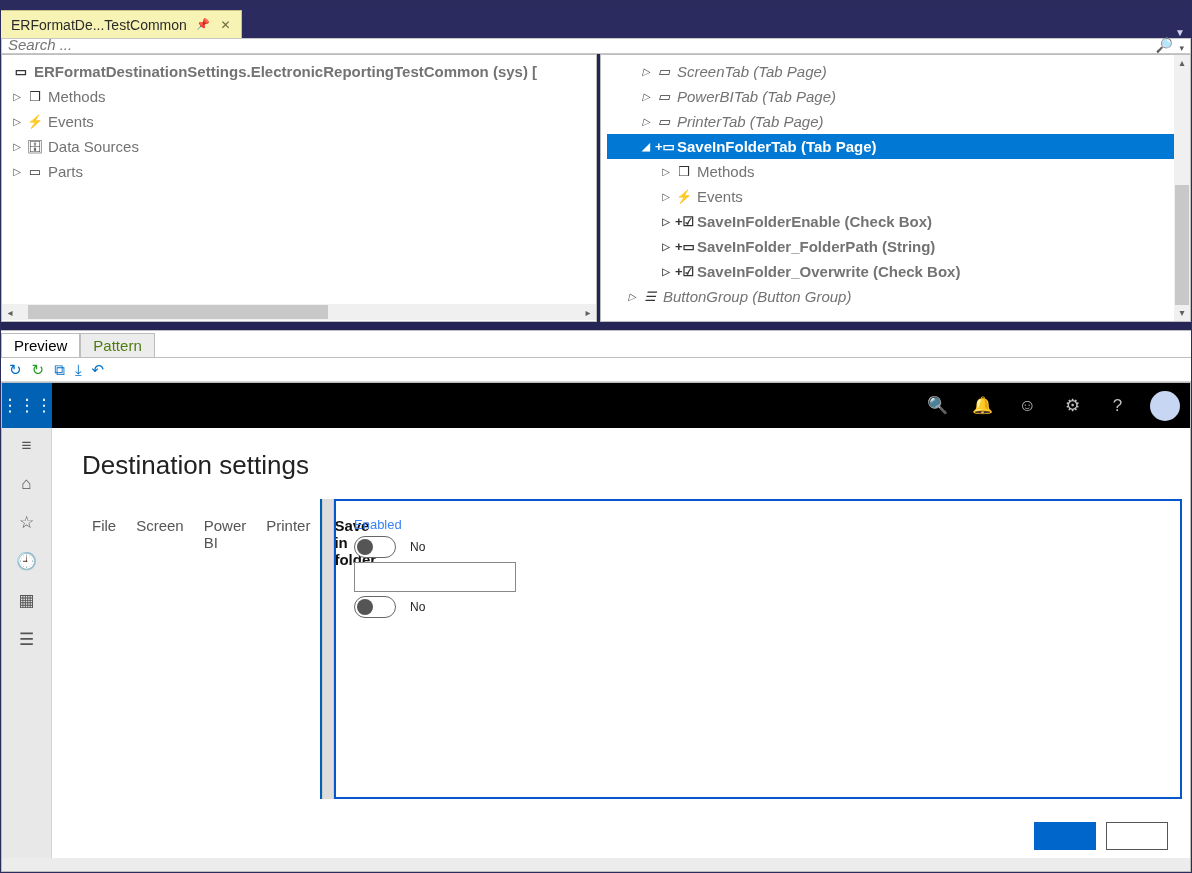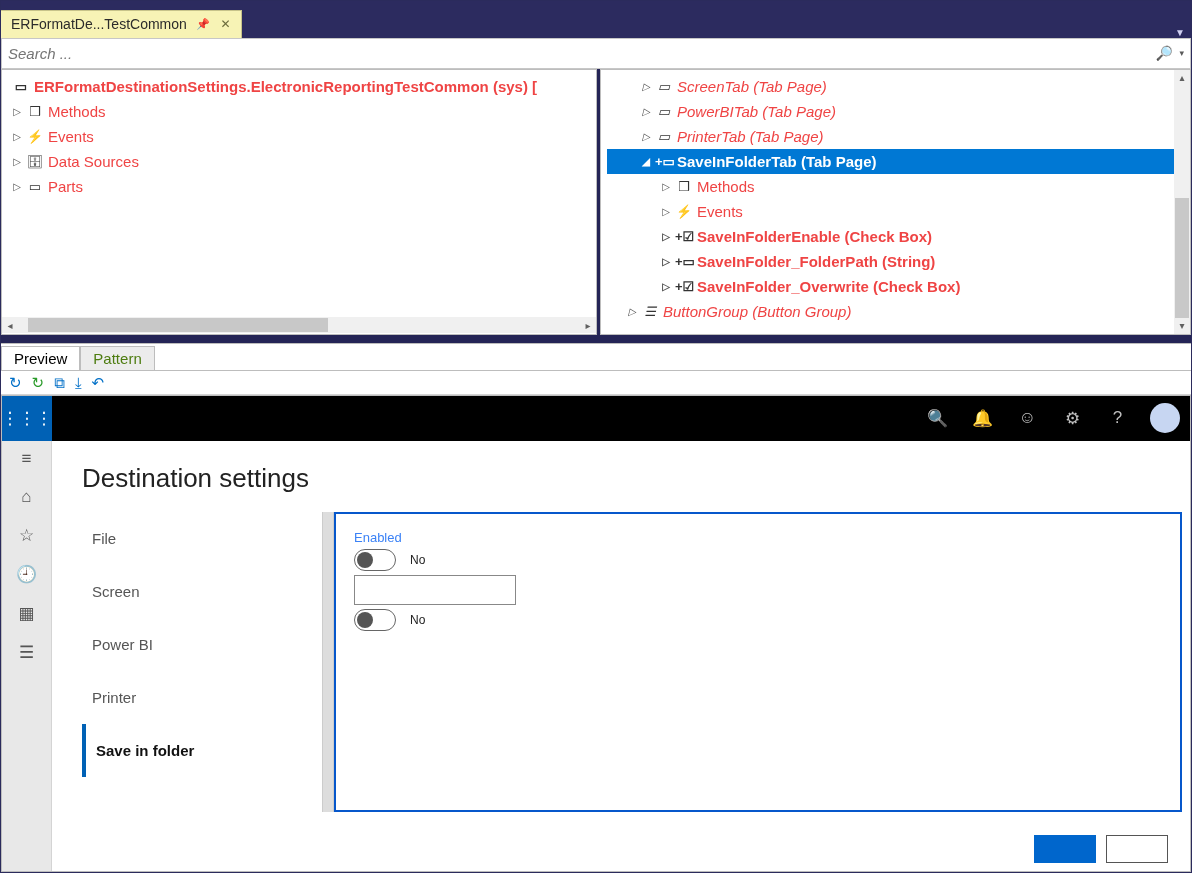--- a/index.html
+++ b/index.html
@@ -6,36 +6,36 @@
   html, body { width: 1192px; height: 873px; overflow: hidden; background:#1b1a49; }
   .window { width:1192px; height:873px; background:#252556; display:flex; flex-direction:column; border:1px solid #2b2b5c;}
   
   .doc-tab-bar { height:37px; background:#2c2b5f; display:flex; align-items:flex-end; }
   .doc-tab { background:#f7f3b5; color:#2b2b2b; height:28px; padding:0 10px; font-size:14px; display:flex; align-items:center; gap:10px; border-top:1px solid #c7c38a; border-right:1px solid #c7c38a;}
   .doc-tab .pin { color:#6a6a3a; font-size:11px; }
   .doc-tab .close { color:#6a6a3a; font-size:12px; cursor:pointer;}
   .doc-tab-bar .flex-fill { flex:1; }
   .doc-tab-bar .drop { width:22px; text-align:center; color:#d0d0f0; font-size:10px; cursor:pointer;}
   
-  .search-bar { height:31px; background:#ffffff; border:1px solid #c7c7c7; display:flex; align-items:center; padding:0 6px; gap:6px; margin:0; }
+  .search-bar { height:16px; background:#ffffff; border:1px solid #c7c7c7; display:flex; align-items:flex-end; padding:0 6px; gap:6px; margin:0; }
   .search-bar input { flex:1; border:none; outline:none; font-size:15px; background:transparent; font-style:italic; color:#7a7a7a;}
   .search-icon { color:#5a5a5a; font-size:14px; transform:scaleX(-1);}
   .search-drop { color:#5a5a5a; font-size:9px;}
   
   .split { display:flex; height:268px; background:#ffffff; }
   .pane { flex:1; overflow:auto; border:1px solid #bdbdbd; position:relative; background:#fff;}
   .pane-left { flex:0 0 596px; }
   .pane-right { flex:1; }
   .tree { font-size:15px; padding:4px 0 4px 6px; min-width:700px; white-space:nowrap;}
   .tree-row { display:flex; align-items:center; height:25px; padding-left:4px; gap:4px; }
   .tree-row.bold { font-weight:600;}
   .tree-row.italic { font-style:italic; }
   .tree-row .caret { width:10px; font-size:10px; color:#555; cursor:pointer; display:inline-block; text-align:center;}
   .tree-row .ic { width:18px; text-align:center; color:#333; font-size:13px;}
-  .tree-row .tlabel { color:#ef4444; }
+  .tree-row .tlabel { color:#737373; }
   .tree-row.selected { background:#0078d4; color:#fff; }
   .tree-row.selected .tlabel, .tree-row.selected .ic, .tree-row.selected .caret { color:#fff;}
   .indent1 { padding-left:34px;}
   .indent2 { padding-left:54px;}
   .pane-left .hscroll { position:absolute; bottom:1px; left:0; right:0; height:16px; background:#f0f0f0; display:flex; align-items:center;}
   .pane-left .hscroll .thumb { height:14px; width:300px; background:#c8c8c8; margin-left:10px;}
   .pane-left .hscroll .arrow { width:16px; font-size:10px; color:#606060; text-align:center;}
   .vscroll { position:absolute; top:0; right:0; bottom:0; width:16px; background:#f0f0f0; display:flex; flex-direction:column; align-items:center;}
   .vscroll .arrow { height:16px; font-size:10px; color:#606060; line-height:16px;}
   .vscroll .thumb { width:14px; flex:0 0 120px; background:#c8c8c8; margin-top:2px;}
@@ -54,21 +54,21 @@
   .fo-waffle { width:50px; height:45px; background:#0061b5; color:#fff; display:flex; align-items:center; justify-content:center; font-size:17px;}
   .fo-topbar .spacer { flex:1; }
   .fo-topbar .ticon { width:45px; height:45px; color:#bfbfbf; display:flex; align-items:center; justify-content:center; font-size:17px; cursor:pointer;}
   .avatar { width:30px; height:30px; border-radius:50%; background:#c7d6f2; margin:0 10px;}
   .fo-body { display:flex; height:430px;}
   .fo-rail { width:50px; background:#e8e8e8; border-right:1px solid #d4d4d4; display:flex; flex-direction:column; align-items:center; padding-top:8px; gap:18px;}
   .fo-rail span { color:#555; font-size:17px; cursor:pointer;}
   .fo-main { flex:1; background:#fff; padding:22px 8px 14px 30px; position:relative;}
   .fo-title { font-size:26px; font-weight:400; color:#222; margin-bottom:18px;}
   .fo-content { display:flex; gap:0; }
-  .fo-tabs { width:240px; display:flex; flex-direction:column;}
+  .fo-tabs { width:240px; display:flex; }
   .fo-tab { padding:18px 10px; font-size:15px; color:#555; cursor:pointer;}
   .fo-tab.active { background:#fff; border-left:4px solid #0061b5; color:#111; font-weight:600;}
   .scroll-strip { width:12px; background:#ddd; border-left:1px solid #ccc; border-right:1px solid #ccc; cursor:pointer;}
   .fo-panel { flex:1; border:2px solid #0657cb; padding:16px 18px 0 18px; min-height:300px;}
   .fld-label { font-size:13px; color:#3b82f6; margin-top:12px;}
   .fld-label:first-child{ margin-top:0;}
   .toggle-row { display:flex; align-items:center; gap:14px; margin-top:4px;}
   .toggle { width:42px; height:22px; border:1px solid #666; border-radius:11px; position:relative; background:#fff; cursor:pointer;}
   .toggle .knob { width:16px; height:16px; border-radius:50%; background:#555; position:absolute; top:2px; left:2px;}
   .toggle-val { font-size:12px; color:#222;}

